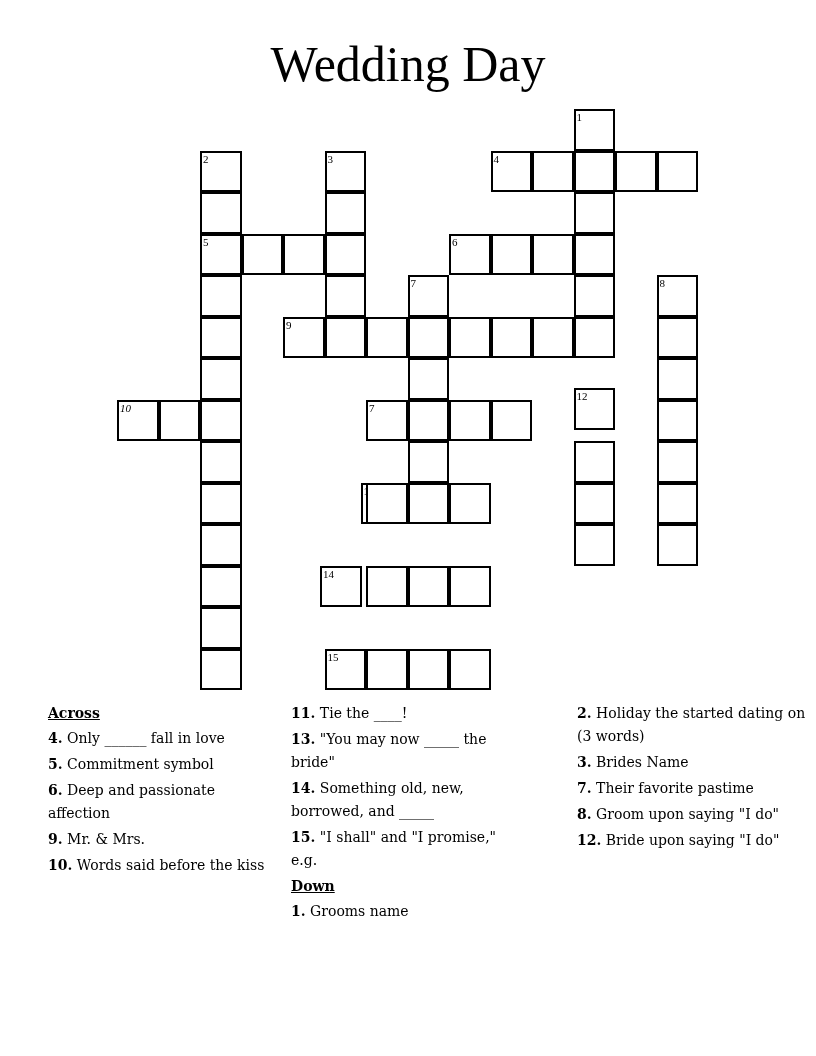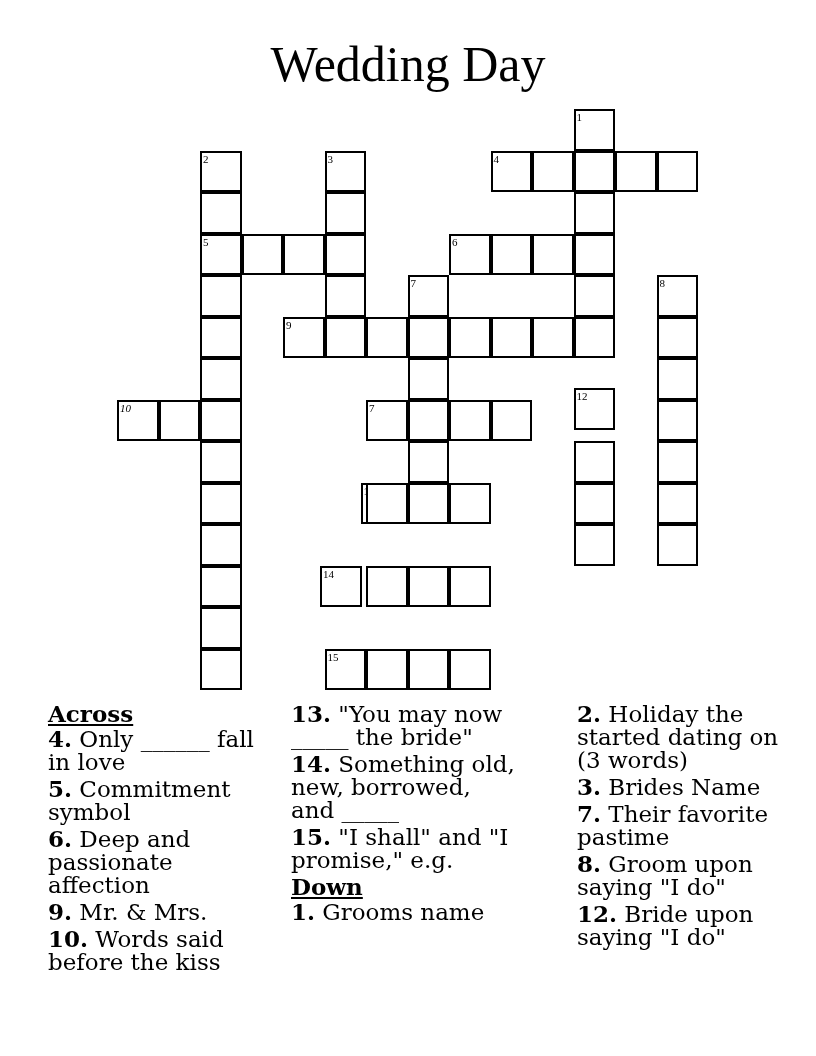--- a/index.html
+++ b/index.html
@@ -1,21 +1,21 @@
 <!DOCTYPE html>
 <html><head>
 <meta charset="utf-8">
 <style>
   html, body { margin:0; padding:0; background:#ffffff; }
   body { width:816px; height:1056px; position:relative; overflow:hidden; font-family:"DejaVu Serif", serif; color:#000; }
   .title { position:absolute; left:0; width:816px; top:34px; text-align:center; font-family:"Liberation Serif", serif; font-size:50px; line-height:60px; }
   .grid { position:absolute; left:0; top:0; width:816px; height:700px; }
   .cell { position:absolute; width:41.5px; height:41.5px; box-sizing:border-box; border:2px solid #000; background:#fff; margin-left:-1px; margin-top:-1px; }
   .cell .num { position:absolute; left:1px; top:0px; font-family:"Liberation Serif", serif; font-size:11px; line-height:12px; }
-  .clues { position:absolute; top:702px; font-family:"DejaVu Serif", serif; font-size:23px; line-height:23px; }
+  .clues { position:absolute; top:702px; font-family:"DejaVu Serif", serif; font-size:14px; line-height:23px; }
   .col1 { left:48px; width:225px; }
   .col2 { left:291px; width:225px; }
   .col3 { left:533px; width:230px;margin-left:44px; }
   .clue { margin-bottom:3px; }
   .clue b { font-weight:bold; }
   .heading { font-weight:bold; text-decoration:underline; margin-bottom:2px; }
 </style>
 </head>
 <body>
 
@@ -128,20 +128,21 @@
 <div class="clues col1">
   <div class="heading">Across</div>
   <div class="clue"><b>4.</b> <span>Only ______ fall in love</span></div>
   <div class="clue"><b>5.</b> <span>Commitment symbol</span></div>
   <div class="clue"><b>6.</b> <span>Deep and passionate affection</span></div>
   <div class="clue"><b>9.</b> <span>Mr. &amp; Mrs.</span></div>
   <div class="clue"><b>10.</b> <span>Words said before the kiss</span></div>
 </div>
 
 <div class="clues col2">
+  <div class="clue"><b>11.</b> <span>Tie the ____!</span></div>
   <div class="clue"><b>13.</b> <span>"You may now _____ the bride"</span></div>
   <div class="clue"><b>14.</b> <span>Something old, new, borrowed, and _____</span></div>
   <div class="clue"><b>15.</b> <span>"I shall" and "I promise," e.g.</span></div>
   <div class="heading">Down</div>
   <div class="clue"><b>1.</b> <span>Grooms name</span></div>
 </div>
 
 <div class="clues col3">
   <div class="clue"><b>2.</b> <span>Holiday the started dating on (3 words)</span></div>
   <div class="clue"><b>3.</b> <span>Brides Name</span></div>

